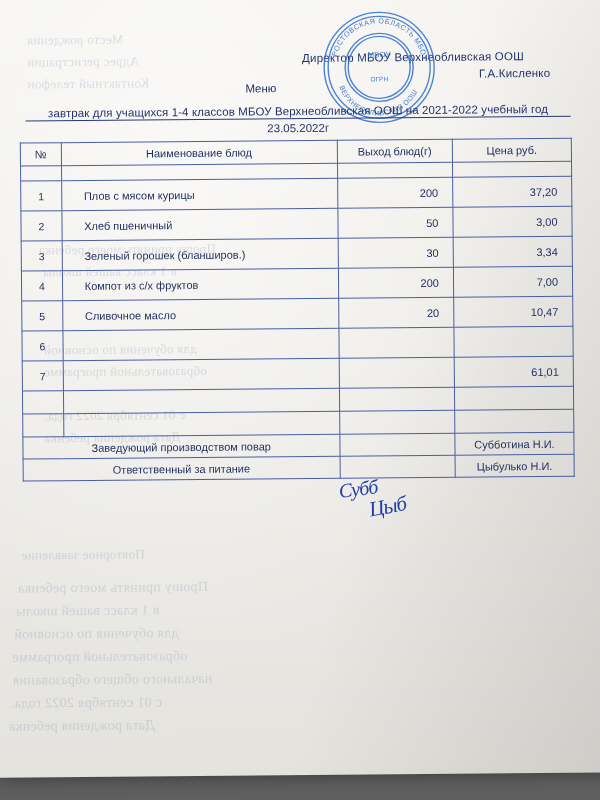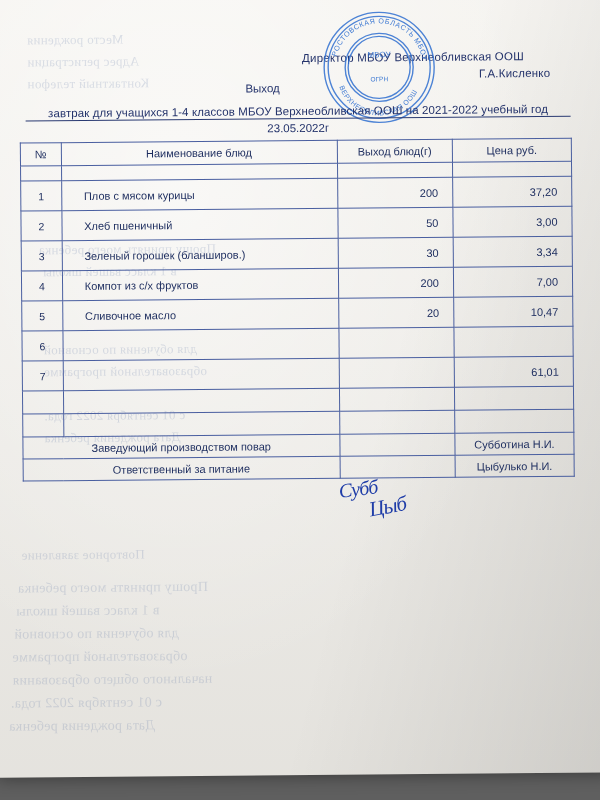--- a/index.html
+++ b/index.html
@@ -203,21 +203,21 @@
           <path id="arcBot" d="M 18 66 A 42 42 0 0 0 102 66" fill="none"></path>
           <text font-family="Liberation Sans, sans-serif" font-size="7" fill="#2f6fd0" letter-spacing="0.5">
             <textPath href="#arcBot" startOffset="10%">ВЕРХНЕОБЛИВСКАЯ ООШ</textPath>
           </text>
           <text x="60" y="50" text-anchor="middle" font-family="Liberation Sans, sans-serif" font-size="8" fill="#2f6fd0">МБОУ</text>
           <text x="60" y="74" text-anchor="middle" font-family="Liberation Sans, sans-serif" font-size="6.5" fill="#2f6fd0">ОГРН</text>
         </g>
       </svg>
     </div>
 
-    <div class="menu-word">Выход</div>
+    <div class="menu-word">Меню</div>
     <div class="title-line">завтрак для учащихся 1-4 классов МБОУ Верхнеобливская ООШ на 2021-2022 учебный год</div>
     <div class="date-line">23.05.2022г</div>
 
     <table class="menu">
       <thead>
         <tr>
           <th class="c-num">№</th>
           <th class="c-name" style="text-align:center; padding-left:6px !important;">Наименование блюд</th>
           <th class="c-out" style="text-align:center; padding-right:6px !important;">Выход блюд(г)</th>
           <th class="c-price" style="text-align:center; padding-right:6px !important;">Цена руб.</th>

